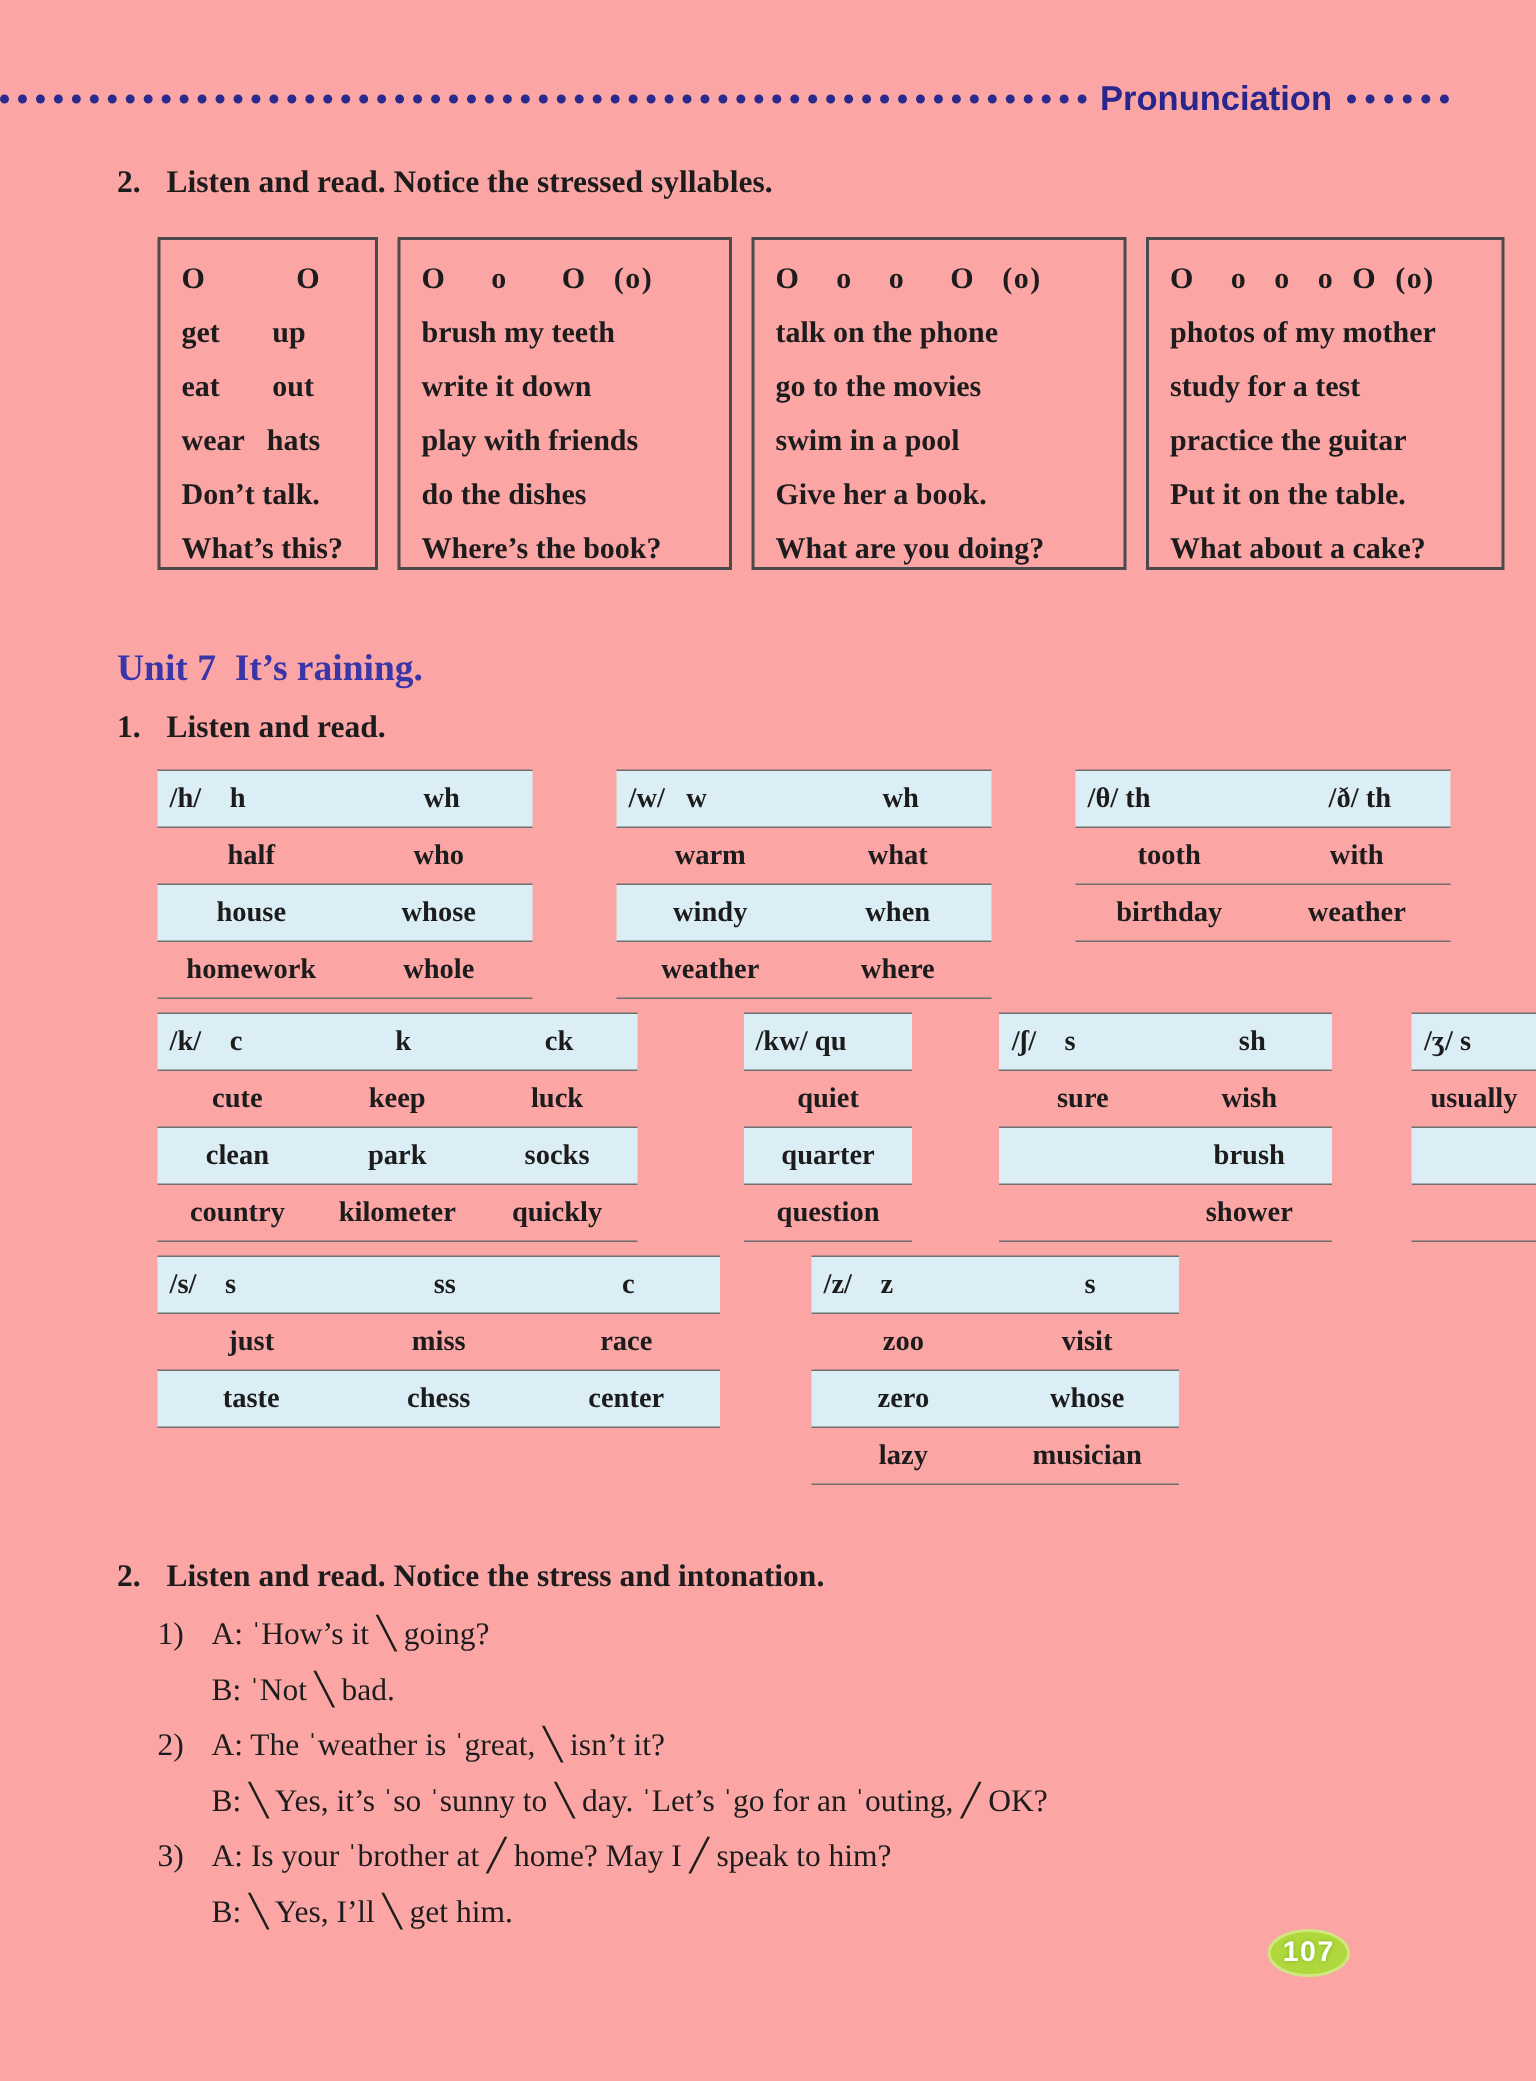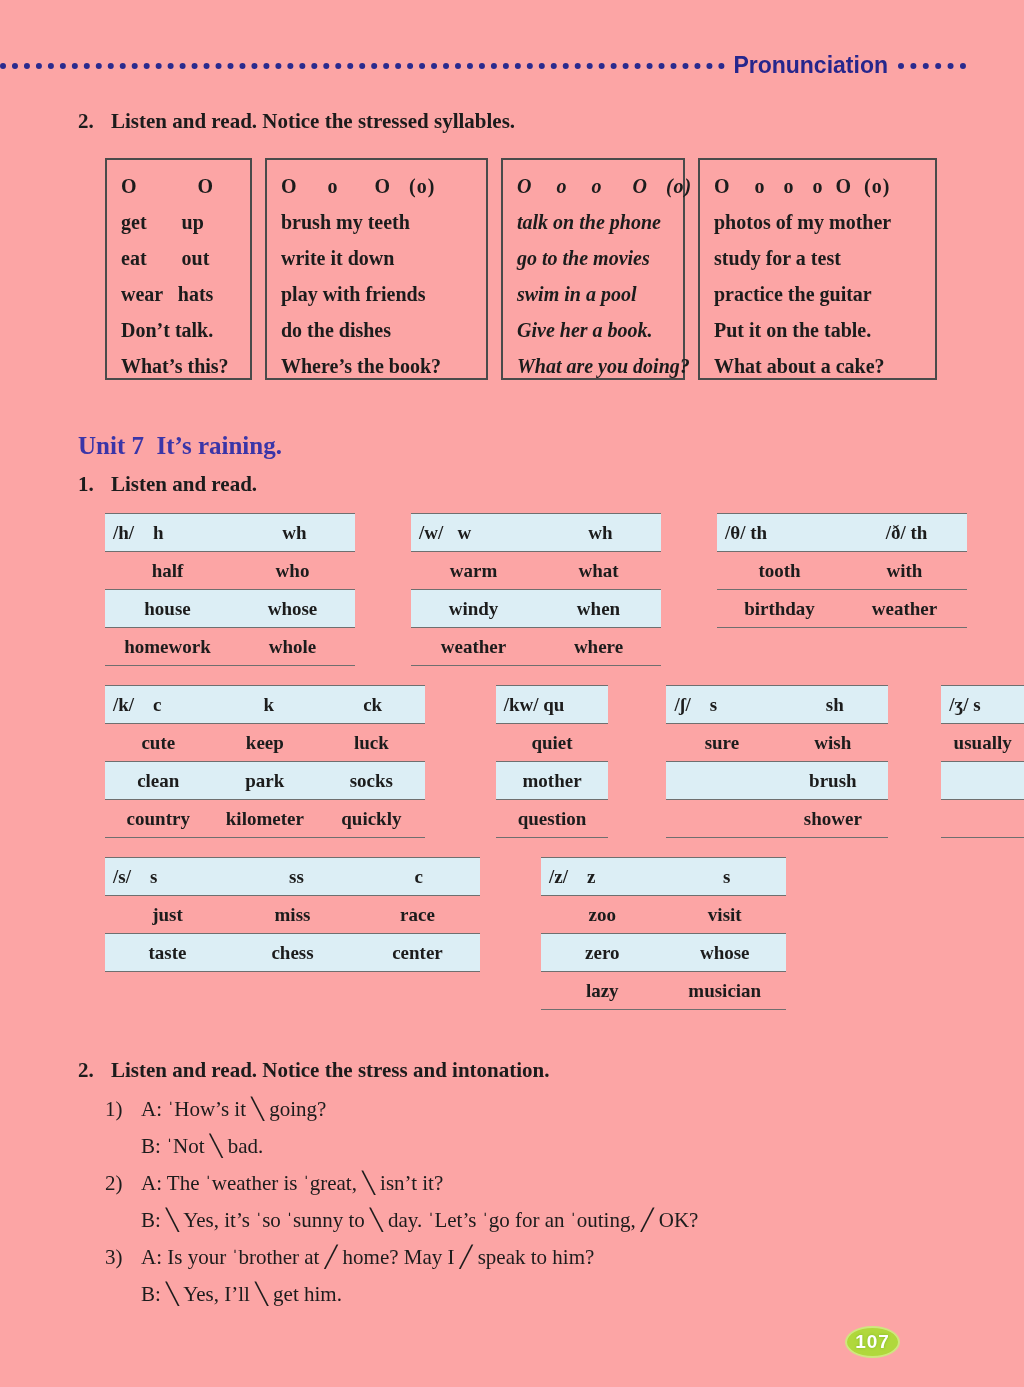--- a/index.html
+++ b/index.html
@@ -33,53 +33,53 @@
   .boxes { display: flex; gap: 13px; margin: 24px 0 0 105px; }
   .stress-box {
     border: 2px solid #4a4a4a;
     padding: 8px 14px;
     font-size: 20px; font-weight: 600;
     line-height: 36px; white-space: pre;
     height: 222px;
   }
   .boxes .stress-box:nth-child(1) { width: 147px; }
   .boxes .stress-box:nth-child(2) { width: 223px; }
-  .boxes .stress-box:nth-child(3) { width: 184px; font-style: italic; }
+  .boxes .stress-box:nth-child(3) { width: 250px; }
   .boxes .stress-box:nth-child(4) { width: 239px; }
   .box-pattern { letter-spacing: 1px; }
   
   .unit-title {
     margin: 52px 0 0 78px;
     font-size: 25px; font-weight: bold;
     color: #3a35a8; white-space: pre;
   }
   
   .tgroup { display: flex; margin-left: 105px; gap: 36px; }
-  .tgroup { margin-top: 19px; }
+  .tgroup { margin-top: 9px; }
   .g1 { margin-top: 16px; }
   .ptable { border-top: 1.5px solid #6f6f6f; font-size: 19px; font-weight: bold; }
   .trow { display: flex; align-items: center; height: 38px; border-bottom: 1.5px solid #6f6f6f; }
   .trow.shaded { background: #dceef5; }
   .tcell { flex: 1; text-align: center; }
   .tcell.phoneme-cell { text-align: left; padding-left: 8px; white-space: pre; }
   .g1 .ptable { width: 250px; margin-right: 20px; }
   .g2 .ptable:nth-child(1) { width: 340px; margin-right: 35px; }
   .g2 .ptable:nth-child(2) { width: 120px; margin-right: 22px; }
   .g2 .ptable:nth-child(3) { width: 236px; margin-right: 17px; }
   .g2 .ptable:nth-child(4) { width: 88px;  margin-right: 0; }
   .g3 .ptable:nth-child(1) { width: 375px; margin-right: 25px; }
   .g3 .ptable:nth-child(2) { width: 245px; margin-right: 0; }
   
   .dialogues { margin: 8px 0 0 105px; font-size: 21px; line-height: 37px; }
   .dlg-line { white-space: pre; }
   .dlg-num { display: inline-block; width: 36px; }
   .dlg-line.b { padding-left: 36px; }
   
   .badge {
-    position: absolute; left: 845px; top: 1326px;
+    position: absolute; left: 845px; top: 1286px;
     width: 55px; height: 32px;
     background: #b0d83c;
     border: 2px solid #cfe77e;
     border-radius: 50%;
     display: flex; align-items: center; justify-content: center;
     font-family: "Liberation Sans", sans-serif;
     font-weight: bold; font-size: 19px; color: #ffffff;
     text-shadow: 0 0 3px #7ab520;
     letter-spacing: 1px;
   }
@@ -191,21 +191,21 @@
           </div>
         </div>
         <div class="ptable">
           <div class="trow shaded">
             <div class="tcell phoneme-cell">/kw/ qu</div>
           </div>
           <div class="trow">
             <div class="tcell">quiet</div>
           </div>
           <div class="trow shaded">
-            <div class="tcell">mother</div>
+            <div class="tcell">quarter</div>
           </div>
           <div class="trow">
             <div class="tcell">question</div>
           </div>
         </div>
         <div class="ptable">
           <div class="trow shaded">
             <div class="tcell phoneme-cell">/ʃ/    s</div>
             <div class="tcell">sh</div>
           </div>

